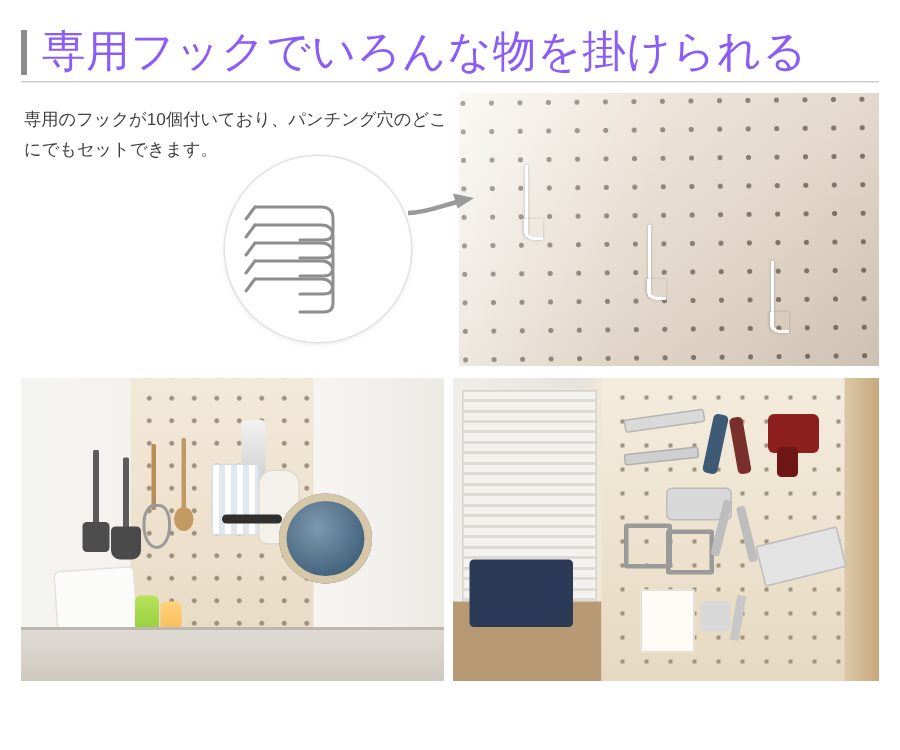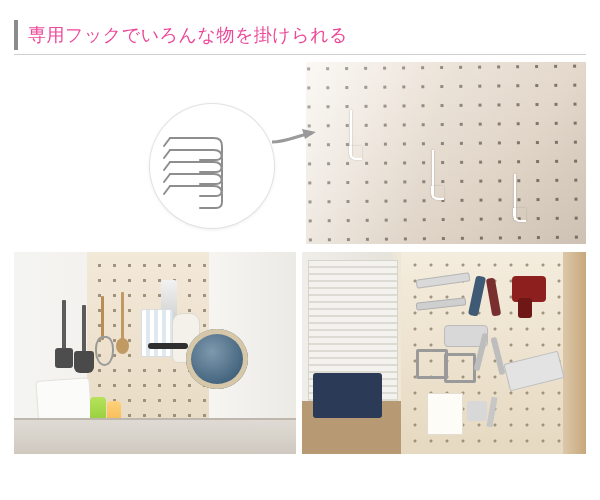--- a/index.html
+++ b/index.html
@@ -33,23 +33,23 @@
     border-bottom: 1px solid #cfcfcf;
   }
   .heading .bar {
     width: 4px;
     height: 30px;
     background: #8b8b8b;
     margin-right: 10px;
     flex: none;
   }
   .heading .title {
-    font-size: 18px;
+    font-size: 29px;
     letter-spacing: 0.5px;
-    color: #ec4899;
+    color: #8b5cf6;
     font-weight: normal;
     white-space: nowrap;
   }
 
   
   .intro {
     position: absolute;
     left: 16px;
     top: 70px;
     width: 290px;
@@ -245,20 +245,21 @@
 </head>
 <body>
 
 <div class="page">
 
   <div class="heading">
     <div class="bar"></div>
     <div class="title">専用フックでいろんな物を掛けられる</div>
   </div>
 
+  <div class="intro">専用のフックが10個付いており、パンチング穴のどこにでもセットできます。</div>
 
   <div class="top-photo">
     <div class="pegboard">
       <div class="holes"></div>
       <div class="shade"></div>
     </div>
     <div class="hook h1"></div>
     <div class="hook h2"></div>
     <div class="hook h3"></div>
   </div>

